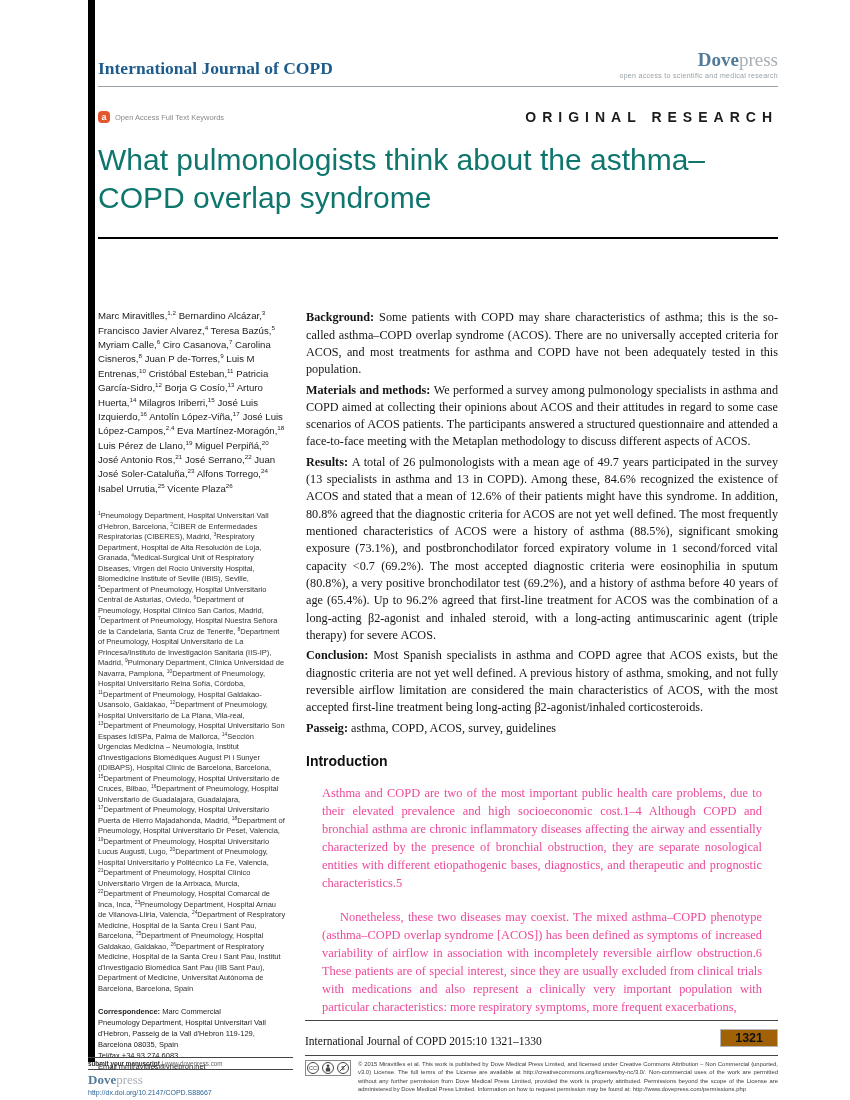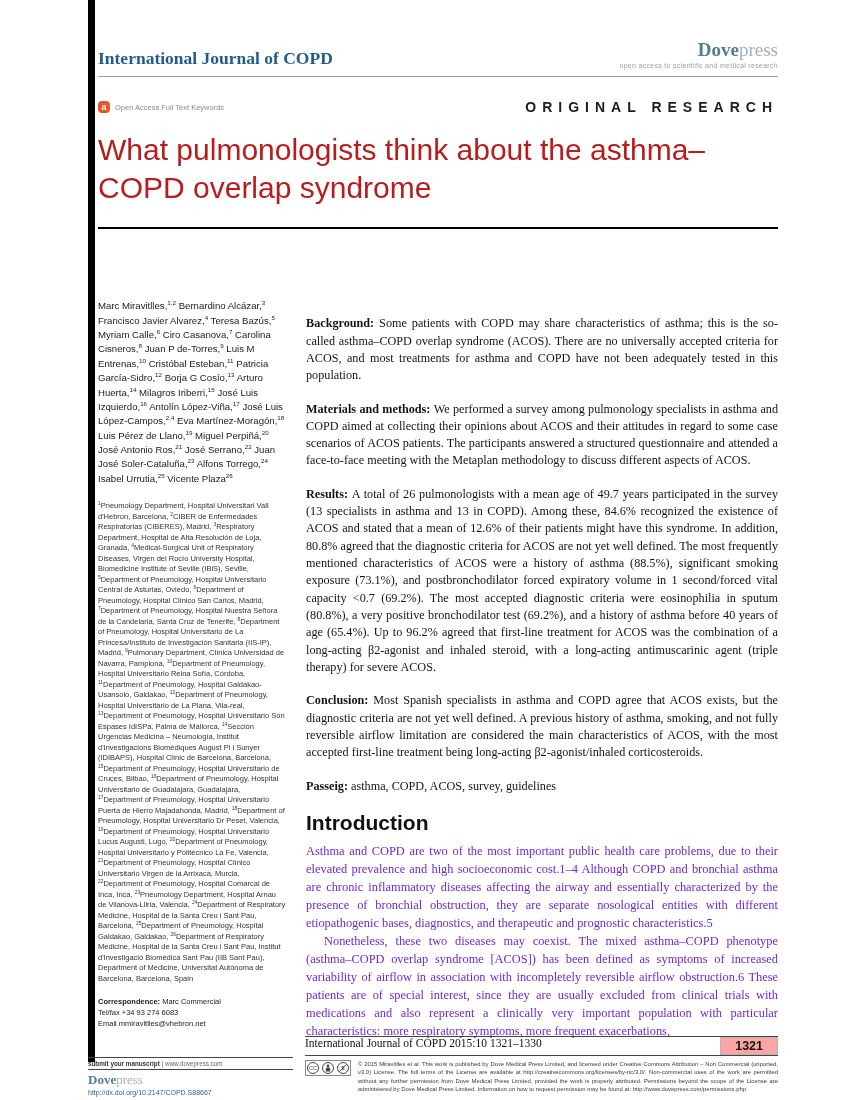--- a/index.html
+++ b/index.html
@@ -18,21 +18,21 @@
     width: 7px; height: 1062px;
     background: #000;
   }
   .content {
     position: absolute;
     left: 98px; top: 0;
     width: 680px;
   }
   
   .masthead {
-    padding-top: 40px;
+    padding-top: 50px;
     display: flex;
     justify-content: space-between;
     align-items: flex-end;
   }
   .journal-name {
     font-family: "Liberation Serif", serif;
     font-weight: 700;
     font-size: 17.5px;
     color: var(--journal-blue, #1d5c8c);
   }
@@ -86,21 +86,21 @@
     letter-spacing: 6px;
     font-weight: 600;
     color: #1c1c1c;
   }
   
   .title {
     margin: 16px 0 0 0;
     font-size: 30px;
     line-height: 1.27;
     font-weight: 500;
-    color: #b91c1c;
+    color: #0f766e;
   }
   .title-rule {
     border-top: 2px solid #000;
     margin-top: 20px;
     height: 0;
   }
   
   .cols {
     display: flex;
     gap: 20px;
@@ -122,42 +122,42 @@
   }
   .correspondence {
     margin-top: 13px;
     font-size: 7.5px;
     line-height: 1.45;
     color: #222;
   }
   .corr-line b { font-weight: 700; }
   
   .abstract .abs-p {
-    margin: 16px 0 3px 0;
+    margin: 0 0 3px 0;
     font-family: "Liberation Serif", serif;
     font-size: 12.2px;
     line-height: 1.42;
     text-align: justify;
     color: #141414;
   }
   .abstract .abs-p b { font-weight: 700; }
   .section-heading {
     font-family: "Liberation Sans", sans-serif;
-    font-size: 21px;
+    font-size: 14px;
     font-weight: 700;
     margin: 16px 0 8px 0;
     color: #111;
   }
   .body-p {
-    margin: 0;
+    margin: 16px;
     font-family: "Liberation Serif", serif;
     font-size: 12.4px;
     line-height: 1.45;
     text-align: justify;
-    color: #6d28d9;
+    color: #ec4899;
   }
   .body-p.indent { text-indent: 18px; }
   
   .footer-left {
     position: absolute;
     left: 88px; bottom: 4px;
     width: 205px;
   }
   .submit-line {
     border-top: 1px solid #444;
@@ -182,33 +182,33 @@
     text-decoration: none;
   }
   .footer-right {
     position: absolute;
     left: 305px; right: 72px;
     bottom: 6px;
   }
   .cite-row {
     display: flex;
     justify-content: space-between;
-    align-items: flex-start;
+    align-items: flex-end;
     border-top: 1px solid #444;
     border-bottom: 1px solid #444;
-    padding: 0 0;
+    padding: 8px 0;
     font-family: "Liberation Serif", serif;
     font-size: 11.5px;
     color: #111;
   }
   .pageno {
     font-weight: 700;
     font-size: 12.5px;
     padding: 1px 14px;
-    background: #fca5a5;
+    background: #a16207;
     border: 1px solid #b5b5b5;
     font-family: "Liberation Sans", sans-serif;
   }
   .license-row {
     display: flex;
     gap: 7px;
     margin-top: 4px;
     align-items: flex-start;
   }
   .license-text {
@@ -247,20 +247,21 @@
     <h1 class="title"><span>What pulmonologists think about the asthma–</span><br><span>COPD overlap syndrome</span></h1>
 
     <div class="title-rule"></div>
 
     <div class="cols">
       <aside class="left-col">
         <div class="authors"><span>Marc Miravitlles,<sup>1,2</sup></span> <span>Bernardino Alcázar,<sup>3</sup></span> <span>Francisco Javier Alvarez,<sup>4</sup></span> <span>Teresa Bazús,<sup>5</sup></span> <span>Myriam Calle,<sup>6</sup></span> <span>Ciro Casanova,<sup>7</sup></span> <span>Carolina Cisneros,<sup>8</sup></span> <span>Juan P de-Torres,<sup>9</sup></span> <span>Luis M Entrenas,<sup>10</sup></span> <span>Cristóbal Esteban,<sup>11</sup></span> <span>Patricia García-Sidro,<sup>12</sup></span> <span>Borja G Cosío,<sup>13</sup></span> <span>Arturo Huerta,<sup>14</sup></span> <span>Milagros Iriberri,<sup>15</sup></span> <span>José Luis Izquierdo,<sup>16</sup></span> <span>Antolín López-Viña,<sup>17</sup></span> <span>José Luis López-Campos,<sup>2,4</sup></span> <span>Eva Martínez-Moragón,<sup>18</sup></span> <span>Luis Pérez de Llano,<sup>19</sup></span> <span>Miguel Perpiñá,<sup>20</sup></span> <span>José Antonio Ros,<sup>21</sup></span> <span>José Serrano,<sup>22</sup></span> <span>Juan José Soler-Cataluña,<sup>23</sup></span> <span>Alfons Torrego,<sup>24</sup></span> <span>Isabel Urrutia,<sup>25</sup></span> <span>Vicente Plaza<sup>26</sup></span> </div>
         <div class="affiliations"><sup>1</sup>Pneumology Department, Hospital Universitari Vall d'Hebron, Barcelona, <sup>2</sup>CIBER de Enfermedades Respiratorias (CIBERES), Madrid, <sup>3</sup>Respiratory Department, Hospital de Alta Resolución de Loja, Granada, <sup>4</sup>Medical-Surgical Unit of Respiratory Diseases, Virgen del Rocío University Hospital, Biomedicine Institute of Seville (IBiS), Seville, <sup>5</sup>Department of Pneumology, Hospital Universitario Central de Asturias, Oviedo, <sup>6</sup>Department of Pneumology, Hospital Clínico San Carlos, Madrid, <sup>7</sup>Department of Pneumology, Hospital Nuestra Señora de la Candelaria, Santa Cruz de Tenerife, <sup>8</sup>Department of Pneumology, Hospital Universitario de La Princesa/Instituto de Investigación Sanitaria (IIS-IP), Madrid, <sup>9</sup>Pulmonary Department, Clínica Universidad de Navarra, Pamplona, <sup>10</sup>Department of Pneumology, Hospital Universitario Reina Sofía, Córdoba, <sup>11</sup>Department of Pneumology, Hospital Galdakao-Usansolo, Galdakao, <sup>12</sup>Department of Pneumology, Hospital Universitario de La Plana, Vila-real, <sup>13</sup>Department of Pneumology, Hospital Universitario Son Espases IdISPa, Palma de Mallorca, <sup>14</sup>Sección Urgencias Medicina – Neumología, Institut d'Investigacions Biomèdiques August Pi i Sunyer (IDIBAPS), Hospital Clínic de Barcelona, Barcelona, <sup>15</sup>Department of Pneumology, Hospital Universitario de Cruces, Bilbao, <sup>16</sup>Department of Pneumology, Hospital Universitario de Guadalajara, Guadalajara, <sup>17</sup>Department of Pneumology, Hospital Universitario Puerta de Hierro Majadahonda, Madrid, <sup>18</sup>Department of Pneumology, Hospital Universitario Dr Peset, Valencia, <sup>19</sup>Department of Pneumology, Hospital Universitario Lucus Augusti, Lugo, <sup>20</sup>Department of Pneumology, Hospital Universitario y Politécnico La Fe, Valencia, <sup>21</sup>Department of Pneumology, Hospital Clínico Universitario Virgen de la Arrixaca, Murcia, <sup>22</sup>Department of Pneumology, Hospital Comarcal de Inca, Inca, <sup>23</sup>Pneumology Department, Hospital Arnau de Vilanova-Lliria, Valencia, <sup>24</sup>Department of Respiratory Medicine, Hospital de la Santa Creu i Sant Pau, Barcelona, <sup>25</sup>Department of Pneumology, Hospital Galdakao, Galdakao, <sup>26</sup>Department of Respiratory Medicine, Hospital de la Santa Creu i Sant Pau, Institut d'Investigació Biomèdica Sant Pau (IIB Sant Pau), Department of Medicine, Universitat Autònoma de Barcelona, Barcelona, Spain </div>
         <div class="correspondence">
           <div class="corr-line"><b>Correspondence:</b> <span>Marc Commercial</span></div>
+          <div class="corr-line">Pneumology Department, Hospital Universitari Vall d'Hebron, Passeig de la Vall d'Hebron 119-129, Barcelona 08035, Spain</div>
           <div class="corr-line">Tel/fax +34 93 274 6083</div>
           <div class="corr-line">Email mmiravitlles@vhebron.net</div>
         </div>
       </aside>
 
       <main class="right-col">
         <section class="abstract">
             <p class="abs-p"><b>Background: </b>Some patients with COPD may share characteristics of asthma; this is the so-called asthma–COPD overlap syndrome (ACOS). There are no universally accepted criteria for ACOS, and most treatments for asthma and COPD have not been adequately tested in this population.</p>
             <p class="abs-p"><b>Materials and methods: </b>We performed a survey among pulmonology specialists in asthma and COPD aimed at collecting their opinions about ACOS and their attitudes in regard to some case scenarios of ACOS patients. The participants answered a structured questionnaire and attended a face-to-face meeting with the Metaplan methodology to discuss different aspects of ACOS.</p>
             <p class="abs-p"><b>Results: </b>A total of 26 pulmonologists with a mean age of 49.7 years participated in the survey (13 specialists in asthma and 13 in COPD). Among these, 84.6% recognized the existence of ACOS and stated that a mean of 12.6% of their patients might have this syndrome. In addition, 80.8% agreed that the diagnostic criteria for ACOS are not yet well defined. The most frequently mentioned characteristics of ACOS were a history of asthma (88.5%), significant smoking exposure (73.1%), and postbronchodilator forced expiratory volume in 1 second/forced vital capacity &lt;0.7 (69.2%). The most accepted diagnostic criteria were eosinophilia in sputum (80.8%), a very positive bronchodilator test (69.2%), and a history of asthma before 40 years of age (65.4%). Up to 96.2% agreed that first-line treatment for ACOS was the combination of a long-acting β2-agonist and inhaled steroid, with a long-acting antimuscarinic agent (triple therapy) for severe ACOS.</p>

